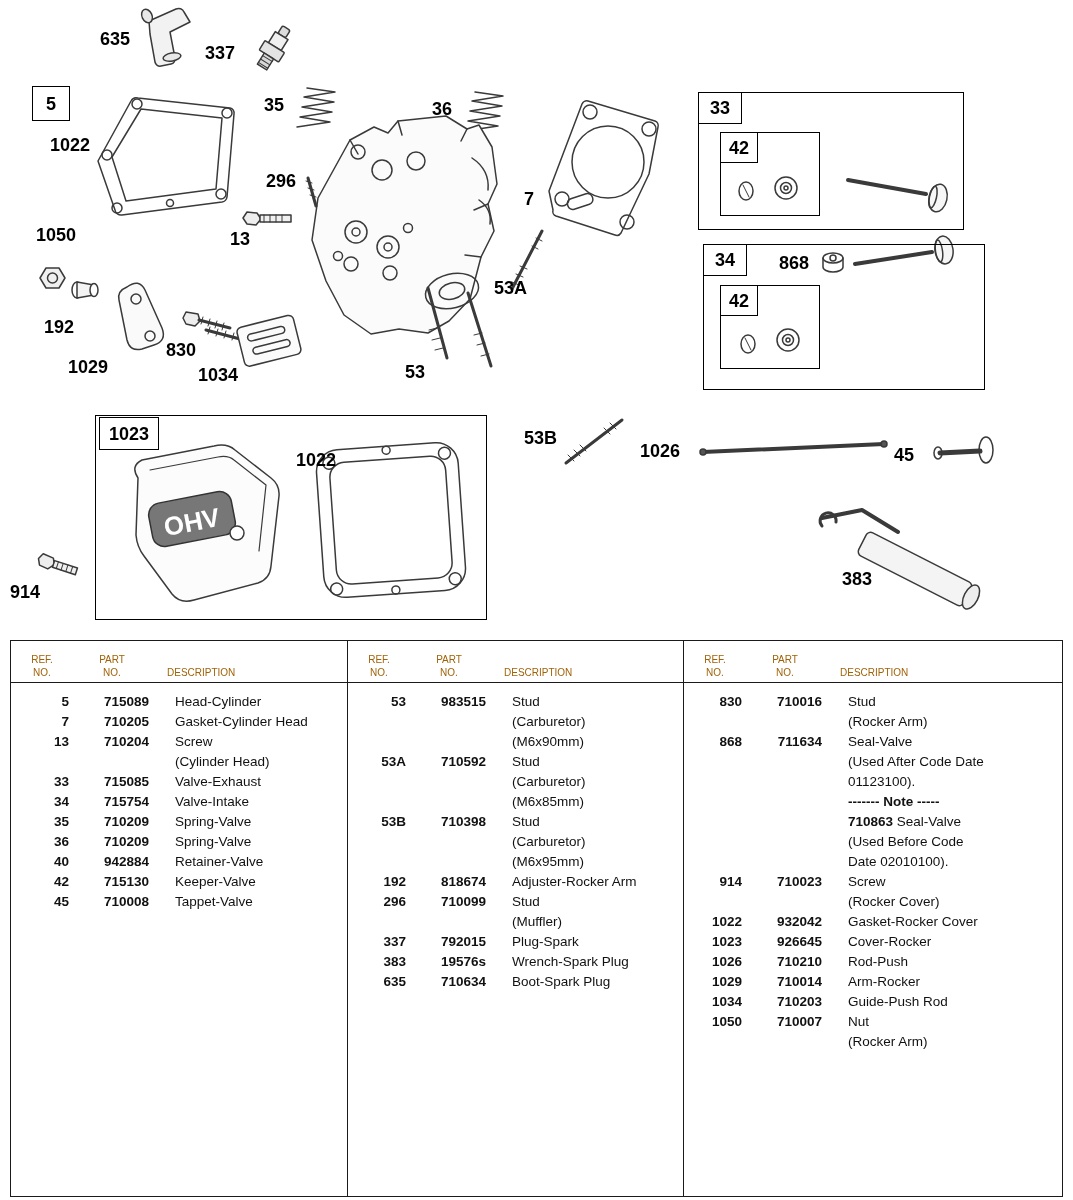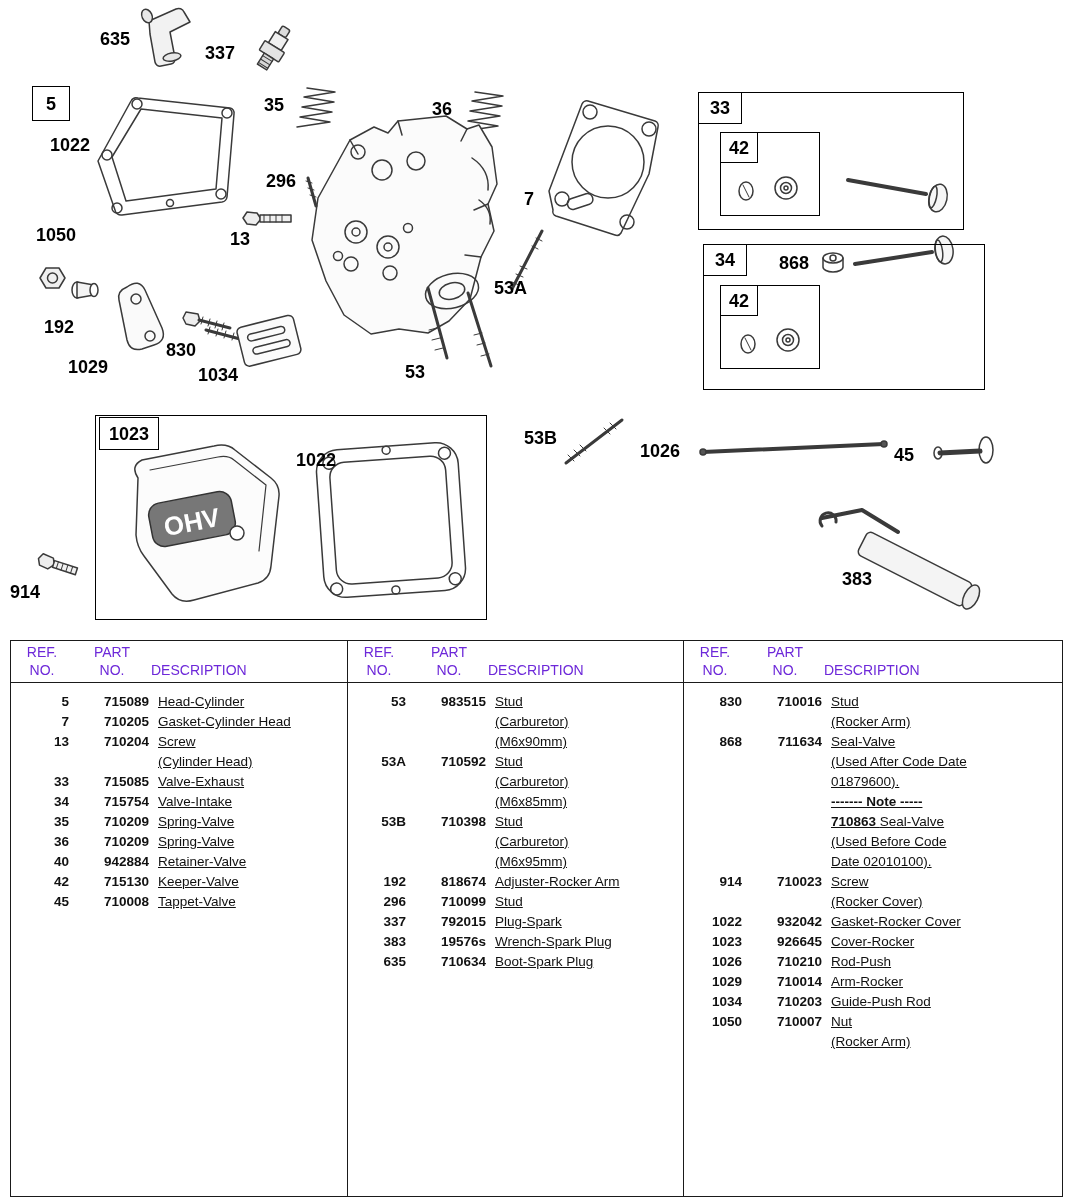--- a/index.html
+++ b/index.html
@@ -23,31 +23,31 @@
 
   .table-section {
     position:absolute; left:10px; top:640px; width:1053px; height:557px;
     border:1.6px solid #1a1a1a; display:flex; background:#fff;
   }
   .col { border-right:1.6px solid #1a1a1a; display:flex; flex-direction:column; }
   .col:last-child { border-right:none; }
   .col-header {
     display:flex; align-items:flex-end; height:42px;
     padding:4px 0 3px 0; border-bottom:1.6px solid #1a1a1a;
-    font-size:14px; color:#6d28d9;
+    font-size:10px; color:#a16207;
   }
   .h-ref { width:62px; text-align:center; line-height:1.25; }
   .h-part { width:78px; text-align:center; line-height:1.25; }
-  .h-desc { line-height:1.25; }
+  .h-desc { margin-left:16px; line-height:1.25; }
   .rows { padding-top:9px; }
   .trow { display:flex; line-height:20px; font-size:13.5px; }
   .cell { white-space:nowrap; }
   .ref  { width:58px; text-align:right; font-weight:bold; flex-shrink:0; }
   .part { width:80px; text-align:right; font-weight:bold; flex-shrink:0; }
-  .desc { margin-left:9px;text-decoration:underline; }
+  .desc { margin-left:26px; }
   .desc.bold { font-weight:bold; }
 </style>
 </head>
 <body>
 
 <div class="diagram-area">
   <svg width="1073" height="640" viewBox="0 0 1073 640">
     <g stroke="#3a3a3a" fill="none" stroke-width="1.5" stroke-linejoin="round" stroke-linecap="round">
 
       <g>
@@ -403,20 +403,25 @@
           <div class="cell ref">192</div>
           <div class="cell part">818674</div>
           <div class="cell desc">Adjuster-Rocker Arm</div>
         </div>
         <div class="trow">
           <div class="cell ref">296</div>
           <div class="cell part">710099</div>
           <div class="cell desc">Stud</div>
         </div>
         <div class="trow">
+          <div class="cell ref"></div>
+          <div class="cell part"></div>
+          <div class="cell desc">(Muffler)</div>
+        </div>
+        <div class="trow">
           <div class="cell ref">337</div>
           <div class="cell part">792015</div>
           <div class="cell desc">Plug-Spark</div>
         </div>
         <div class="trow">
           <div class="cell ref">383</div>
           <div class="cell part">19576s</div>
           <div class="cell desc">Wrench-Spark Plug</div>
         </div>
         <div class="trow">
@@ -449,21 +454,21 @@
           <div class="cell desc">Seal-Valve</div>
         </div>
         <div class="trow">
           <div class="cell ref"></div>
           <div class="cell part"></div>
           <div class="cell desc">(Used After Code Date</div>
         </div>
         <div class="trow">
           <div class="cell ref"></div>
           <div class="cell part"></div>
-          <div class="cell desc">01879600).</div>
+          <div class="cell desc">01123100).</div>
         </div>
         <div class="trow">
           <div class="cell ref"></div>
           <div class="cell part"></div>
           <div class="cell desc bold">------- Note -----</div>
         </div>
         <div class="trow">
           <div class="cell ref"></div>
           <div class="cell part"></div>
           <div class="cell desc"><b>710863 </b>Seal-Valve</div>

